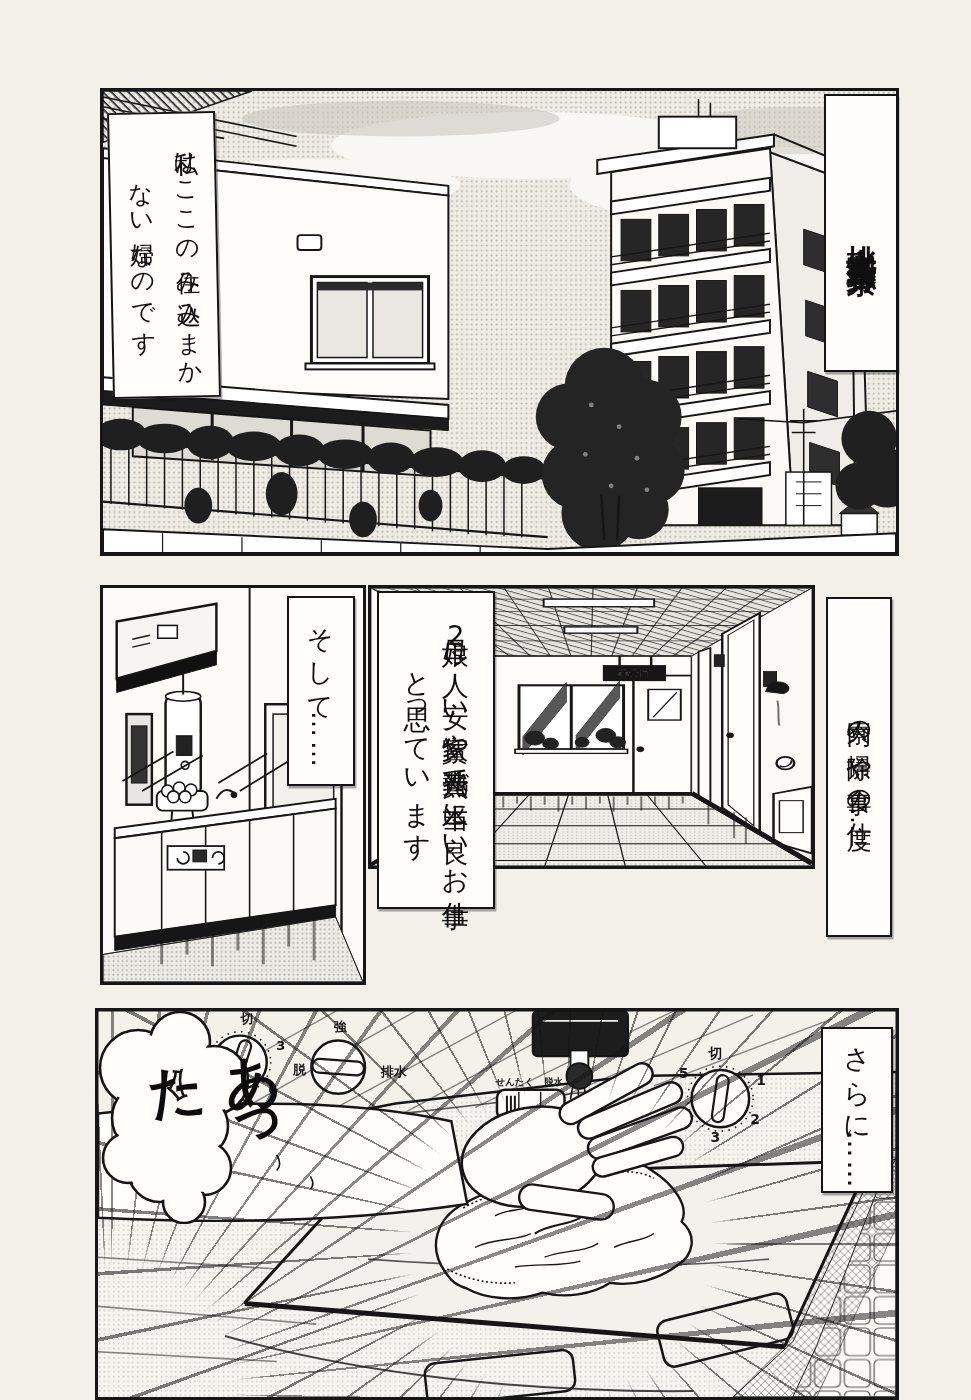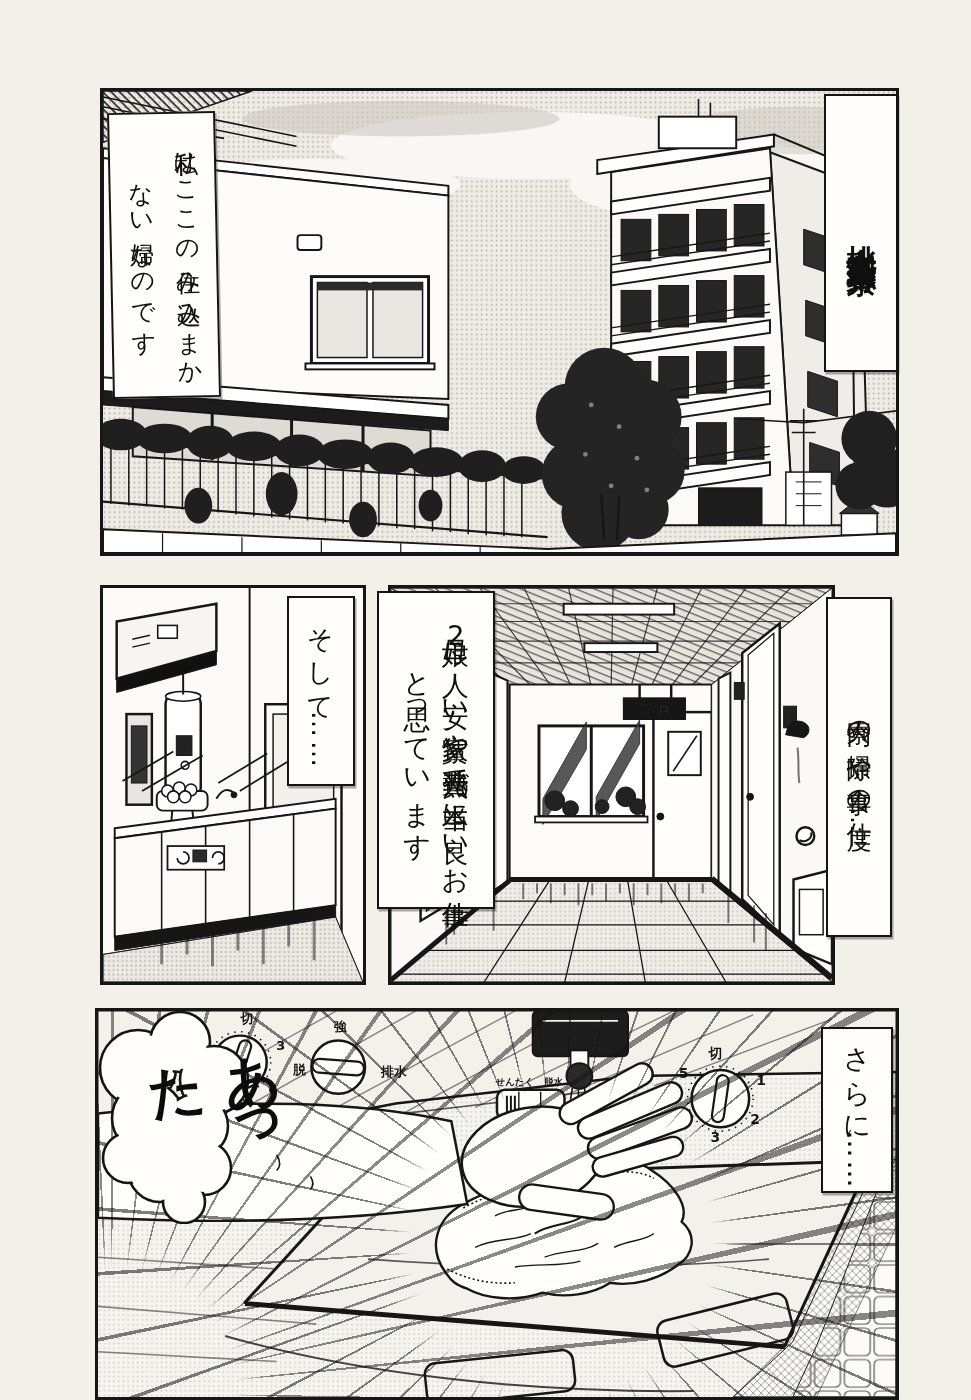--- a/index.html
+++ b/index.html
@@ -221,21 +221,21 @@
         <polygon points="12,354 238,322 238,334 12,368" fill="#161616"></polygon>
         <polygon points="0,372 238,334 266,400 0,400" fill="#eceae4"></polygon>
         <polygon points="0,372 238,334 266,400 0,400" fill="url(#kd)" opacity=".6"></polygon>
         <g stroke-width="3" opacity=".5">
           <path d="M60,352 L60,382 M86,348 L86,372 M112,345 L112,384 M138,341 L138,368 M164,337 L164,382 M190,333 L190,364 M216,330 L216,378"></path>
         </g>
       </g>
     </svg>
   </section>
 
-  <section class="panel" style="left:388px;top:585px;width:447px;height:400px;">
+  <section class="panel" style="left:368px;top:585px;width:447px;height:284px;">
     <svg viewBox="0 0 447 400" preserveAspectRatio="none">
       <defs>
         <pattern id="hh" width="7" height="7" patternUnits="userSpaceOnUse" patternTransform="rotate(22)">
             <rect width="7" height="1.3" fill="#3a3a3a"></rect>
           </pattern>
         <pattern id="hf" width="4.6" height="4.6" patternUnits="userSpaceOnUse">
             <circle cx="1.5" cy="1.5" r=".95" fill="#9a968e"></circle>
           </pattern>
       </defs>
       <g stroke="#161616">

